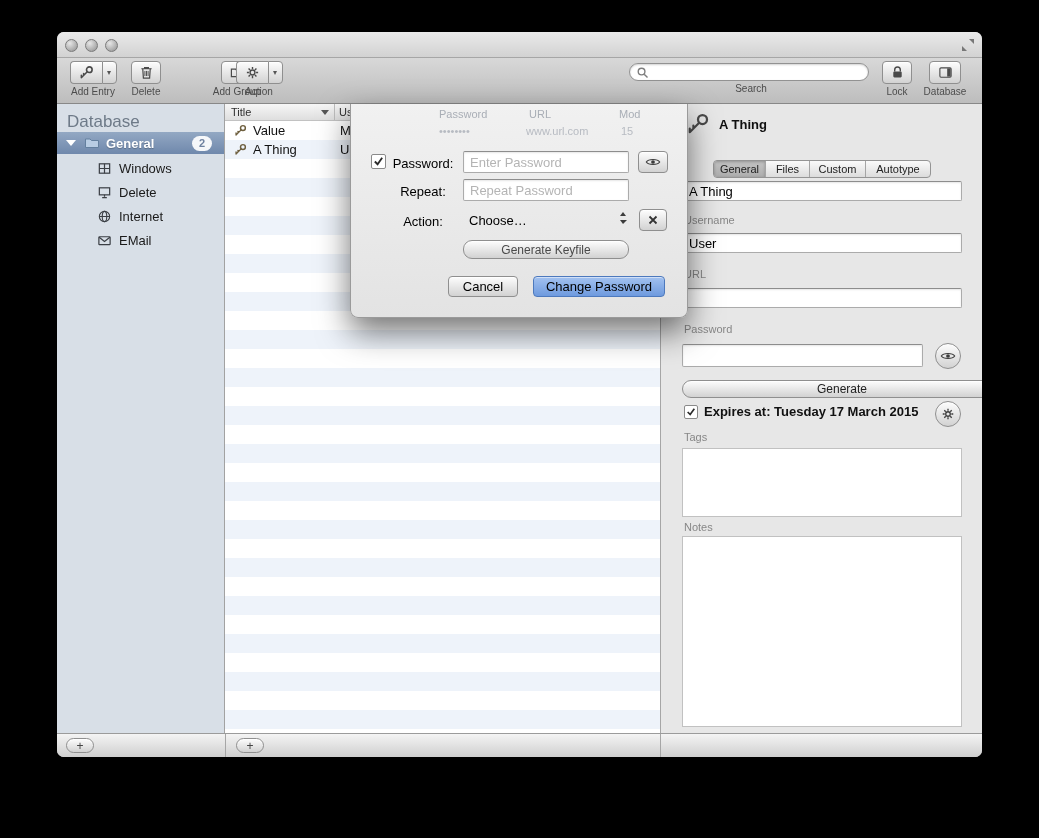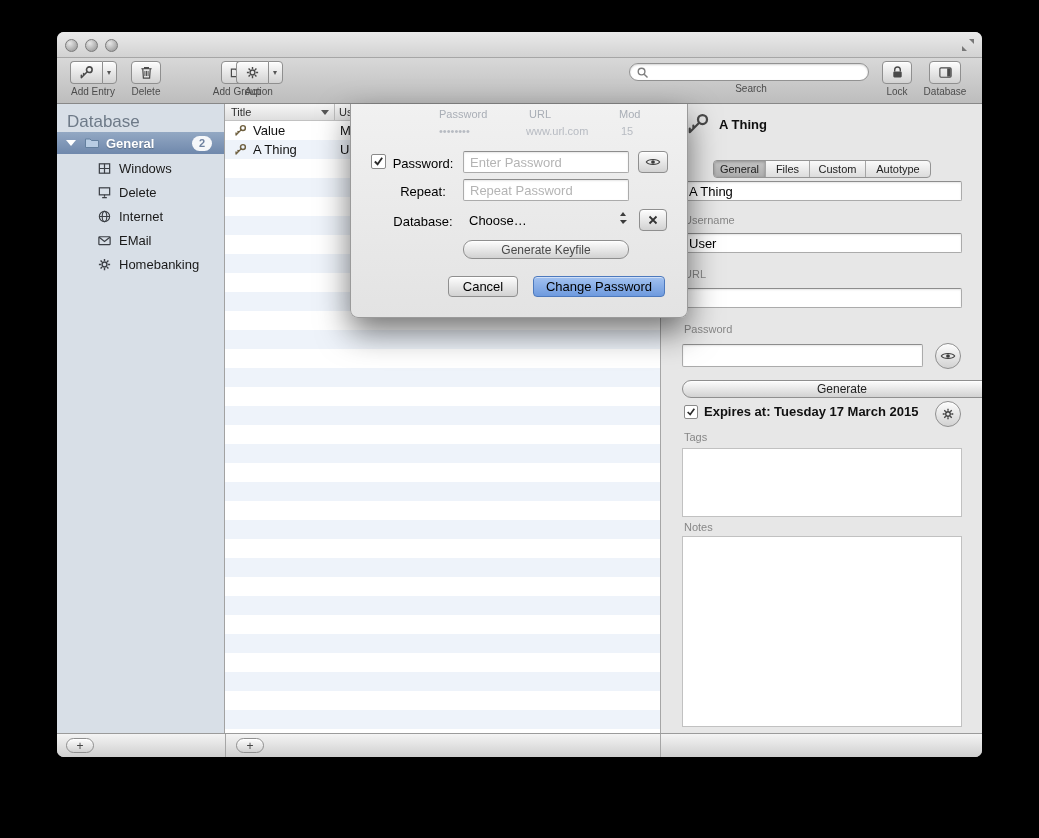--- a/index.html
+++ b/index.html
@@ -267,27 +267,20 @@
               </svg>
             <span>Internet</span>
           </div>
           <div class="sb-item">
             <svg width="15" height="15" viewBox="0 0 16 16" fill="none" stroke="currentColor" stroke-width="1.3">
                 <rect x="2" y="4" width="12" height="8.5" rx=".8"></rect>
                 <path d="M2.3 4.5 8 9l5.7-4.5"></path>
               </svg>
             <span>EMail</span>
           </div>
-          <div class="sb-item">
-            <svg width="15" height="15" viewBox="0 0 16 16" stroke="currentColor" fill="none">
-                <circle cx="8" cy="8" r="2.6" stroke-width="1.5"></circle>
-                <path stroke-width="1.5" d="M8 2v2.2M8 11.8V14M2 8h2.2M11.8 8H14M3.8 3.8l1.6 1.6M10.6 10.6l1.6 1.6M12.2 3.8l-1.6 1.6M5.4 10.6l-1.6 1.6"></path>
-              </svg>
-            <span>Homebanking</span>
-          </div>
         </div>
       </div>
 
       <div class="entrylist">
         <div class="el-header">
           <span class="h-title">Title</span>
           <span class="h-sort"></span>
           <span class="h-div"></span>
           <span class="h-user">Us</span>
         </div>
@@ -386,21 +379,21 @@
       <span class="btn sh-eye" style="top:47px;">
         <svg width="16" height="10" viewBox="0 0 18 11">
             <path d="M1.5 5.5C4 1.8 14 1.8 16.5 5.5 14 9.2 4 9.2 1.5 5.5Z" fill="none" stroke="#3c3c3c" stroke-width="1.3"></path>
             <circle cx="9" cy="5.5" r="2.1" fill="#3c3c3c"></circle>
           </svg>
       </span>
 
       <span class="sh-label" style="top:80px;">Repeat:</span>
       <input class="field sh-input" style="top: 75px;" type="text" placeholder="Repeat Password">
 
-      <span class="sh-label" style="top:110px;">Database:</span>
+      <span class="sh-label" style="top:110px;">Action:</span>
       <span class="kf-value">Choose…</span>
       <span class="kf-step">
         <svg width="8" height="14" viewBox="0 0 8 14" fill="#3c3c3c">
             <path d="M4 1 7 5H1z"></path>
             <path d="M4 13 1 9h7z"></path>
           </svg>
       </span>
       <span class="btn sh-x">
         <svg width="10" height="10" viewBox="0 0 10 10" stroke="#333" stroke-width="1.8">
             <path d="M1.5 1.5l7 7M8.5 1.5l-7 7"></path>

